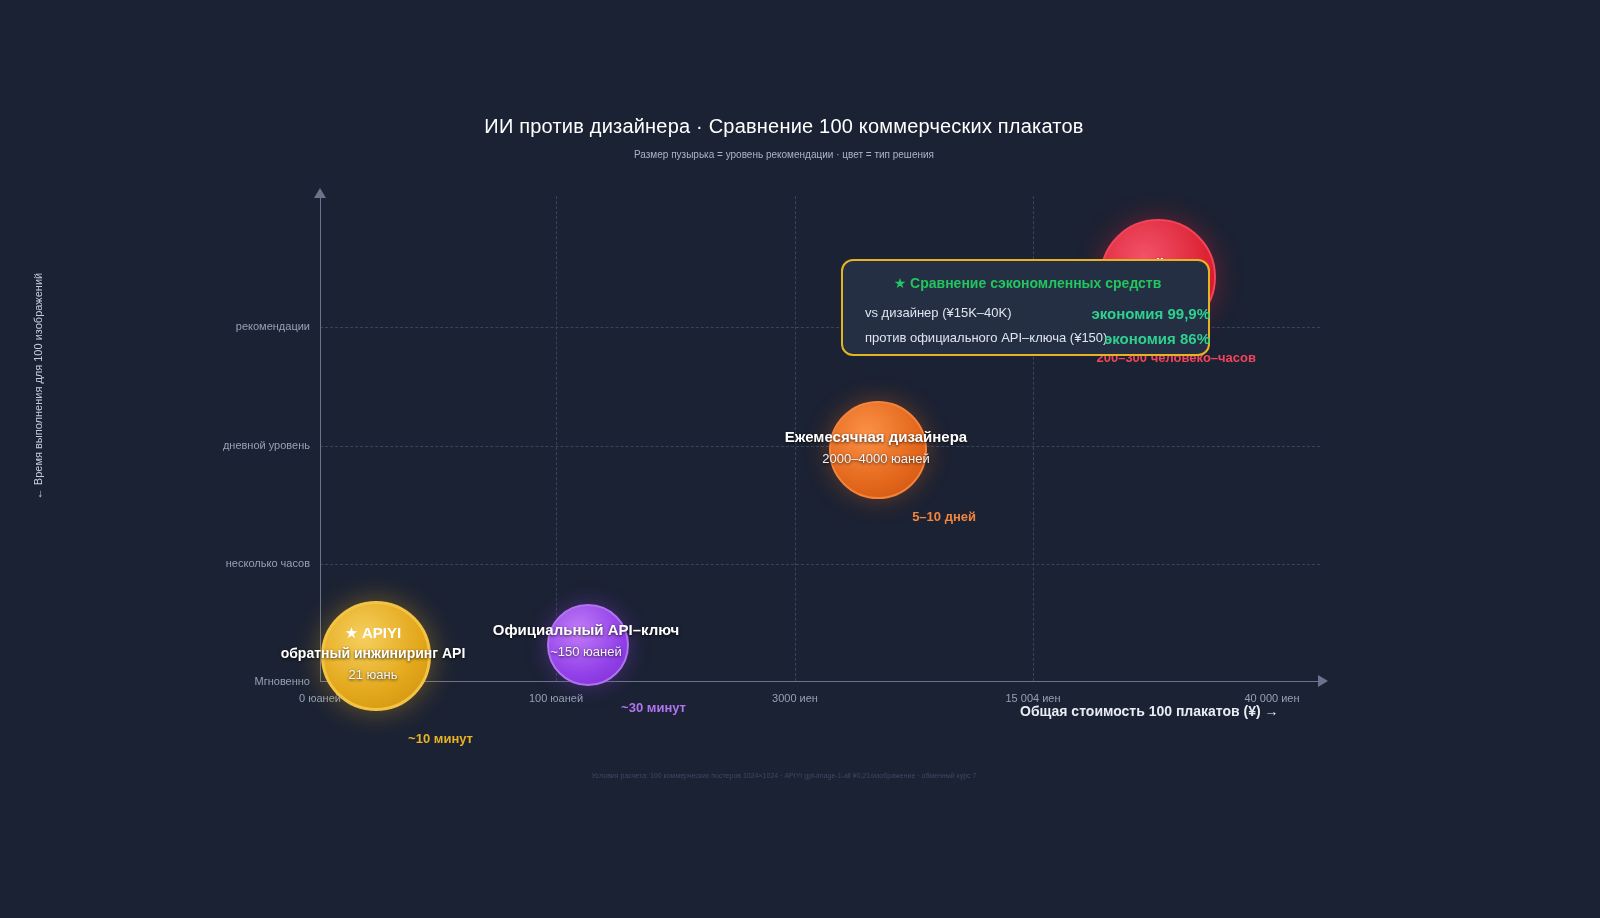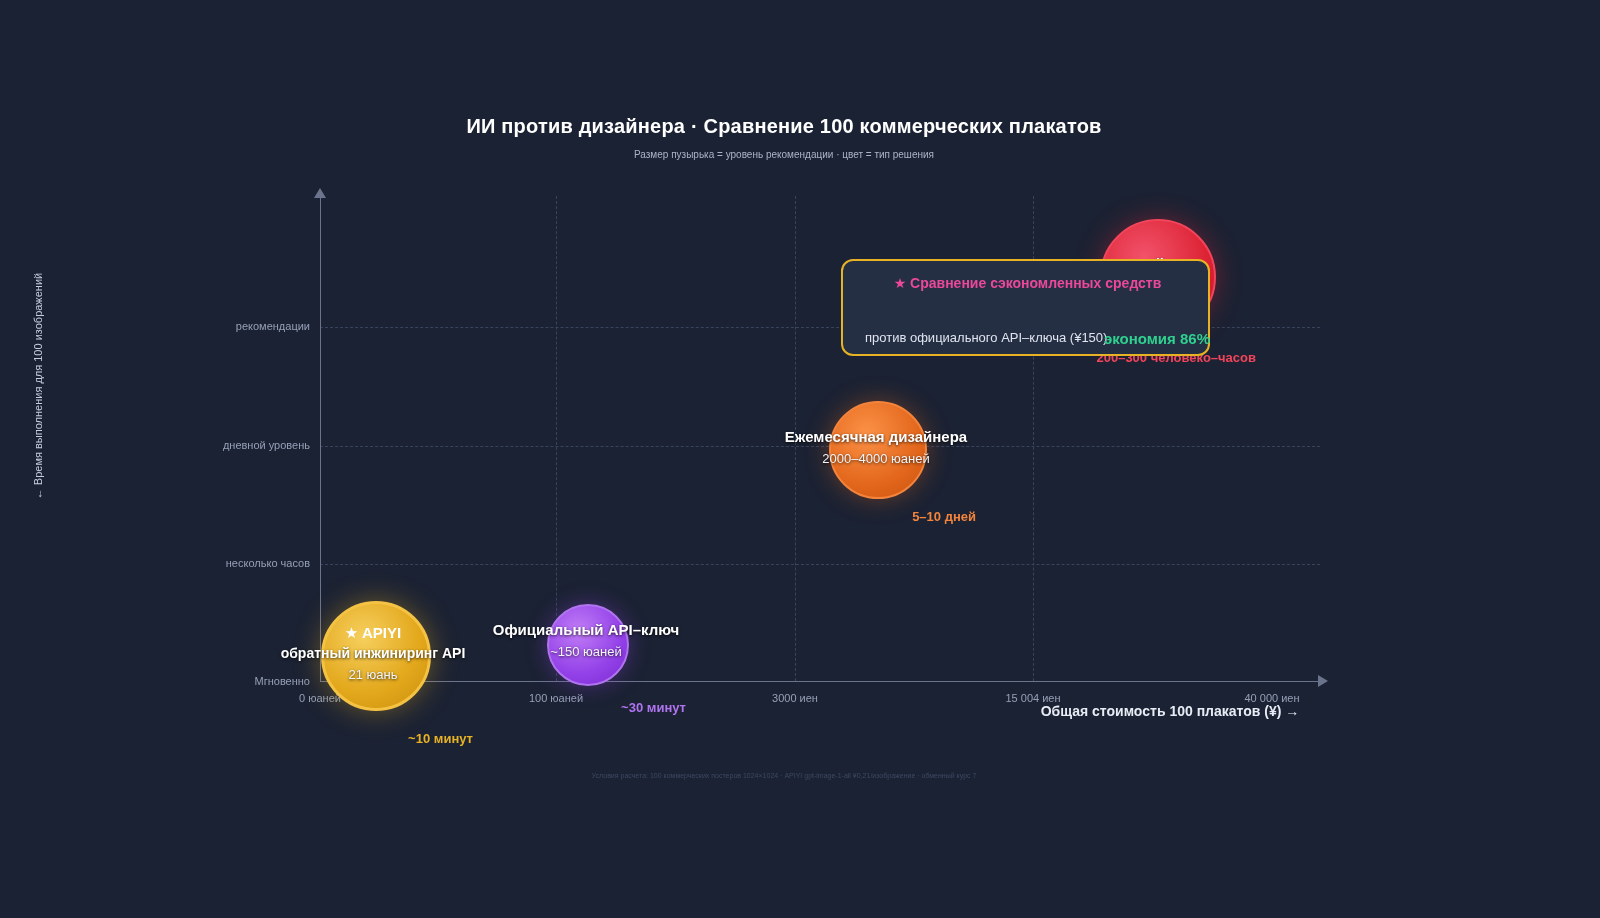--- a/index.html
+++ b/index.html
@@ -10,21 +10,21 @@
     overflow:hidden;
     position:relative;
   }
   #stage{
     position:absolute;left:0;top:0;width:1568px;height:900px;
     background:#1b2233;
   }
   
   .title{
     position:absolute;left:0;top:115px;width:1568px;text-align:center;
-    color:#ffffff;font-size:20px;font-weight:700;letter-spacing:.2px;
+    color:#ffffff;font-size:20px;font-weight:400;letter-spacing:.2px;
   }
   .subtitle{
     position:absolute;left:0;top:149px;width:1568px;text-align:center;
     color:#aab4c8;font-size:10px;font-weight:400;
   }
   .footnote{
     position:absolute;left:0;top:772px;width:1568px;text-align:center;
     color:#3c4963;font-size:7px;font-weight:400;
   }
   .x-axis{position:absolute;left:320px;top:681px;width:1000px;height:1px;background:#6a748c;}
@@ -46,21 +46,21 @@
   }
   .xtick{
     position:absolute;text-align:center;color:#95a0b7;font-size:11px;white-space:nowrap;
   }
   .y-axis-title{
     position:absolute;left:-82px;top:380px;width:240px;text-align:center;
     color:#c6cedd;font-size:11px;font-weight:400;
     transform:rotate(-90deg);transform-origin:center center;white-space:nowrap;
   }
   .x-axis-title{
-    position:absolute;left:1020px;top:703px;width:300px;text-align:center;
+    position:absolute;left:1020px;top:703px;width:300px;
     color:#e8ecf4;font-size:14px;font-weight:700;white-space:nowrap;
   }
   
   .bubble{position:absolute;border-radius:50%;display:flex;
     align-items:center;justify-content:center;}
   .bubble-labels{position:absolute;text-align:center;white-space:nowrap;
     pointer-events:none;}
   .b-name{font-size:15px;font-weight:700;color:#ffffff;
     text-shadow:0 1px 3px rgba(0,0,0,.75);}
   .b-value{font-size:13px;font-weight:400;color:#f2f4f8;margin-top:6px;
@@ -71,21 +71,21 @@
   .time-label{position:absolute;text-align:right;white-space:nowrap;
     font-size:13px;font-weight:700;}
   
   .callout{
     position:absolute;left:841px;top:259px;width:369px;height:97px;
     background:#242f44;border:2px solid #e8b225;border-radius:12px;
     box-sizing:border-box;
   }
   .callout-title{
     position:absolute;left:0;top:14px;width:369px;text-align:center;
-    color:#ec4899;font-size:14px;font-weight:700;white-space:nowrap;
+    color:#22c55e;font-size:14px;font-weight:700;white-space:nowrap;
   }
   .callout-row{position:absolute;left:0;width:369px;height:20px;}
   .callout-label{position:absolute;left:22px;top:0;color:#dfe4ee;
     font-size:13px;white-space:nowrap;}
   .callout-val{position:absolute;left:207px;top:0;width:160px;text-align:right;
     color:#2fd18f;font-size:15px;font-weight:700;white-space:nowrap;}
 </style>
 </head>
 <body>
 
@@ -143,20 +143,24 @@
   <div class="bubble" style="left:321px;top:601px;width:104px;height:104px;background:radial-gradient(circle at 38% 32%, #f6cf5e 0%, #e3a81c 58%, #c98f0c 100%);border:3px solid #f5c344;box-shadow:0 0 28px rgba(227,168,28,.42);"></div>
   <div class="bubble-labels" style="left:273px;top:624px;width:200px;">
     <div class="b-star"><span>★</span> <span>APIYI</span></div>
     <div class="b-sub">обратный инжиниринг API</div>
     <div class="b-value">21 юань</div>
   </div>
   <div class="time-label" style="left:273px;top:731px;width:200px;color:#e8b225;">~10 минут</div>
 
   <div class="callout">
     <div class="callout-title"><span>★</span> <span>Сравнение сэкономленных средств</span></div>
+    <div class="callout-row" style="top:44px;">
+      <span class="callout-label">vs дизайнер (¥15K–40K)</span>
+      <span class="callout-val">экономия 99,9%</span>
+    </div>
     <div class="callout-row" style="top:69px;">
       <span class="callout-label">против официального API–ключа (¥150)</span>
       <span class="callout-val">экономия 86%</span>
     </div>
   </div>
 
   <div class="footnote">Условия расчета: 100 коммерческих постеров 1024×1024 · APIYI gpt-image-1-all ¥0,21/изображение · обменный курс 7</div>
 
 </div>
 

